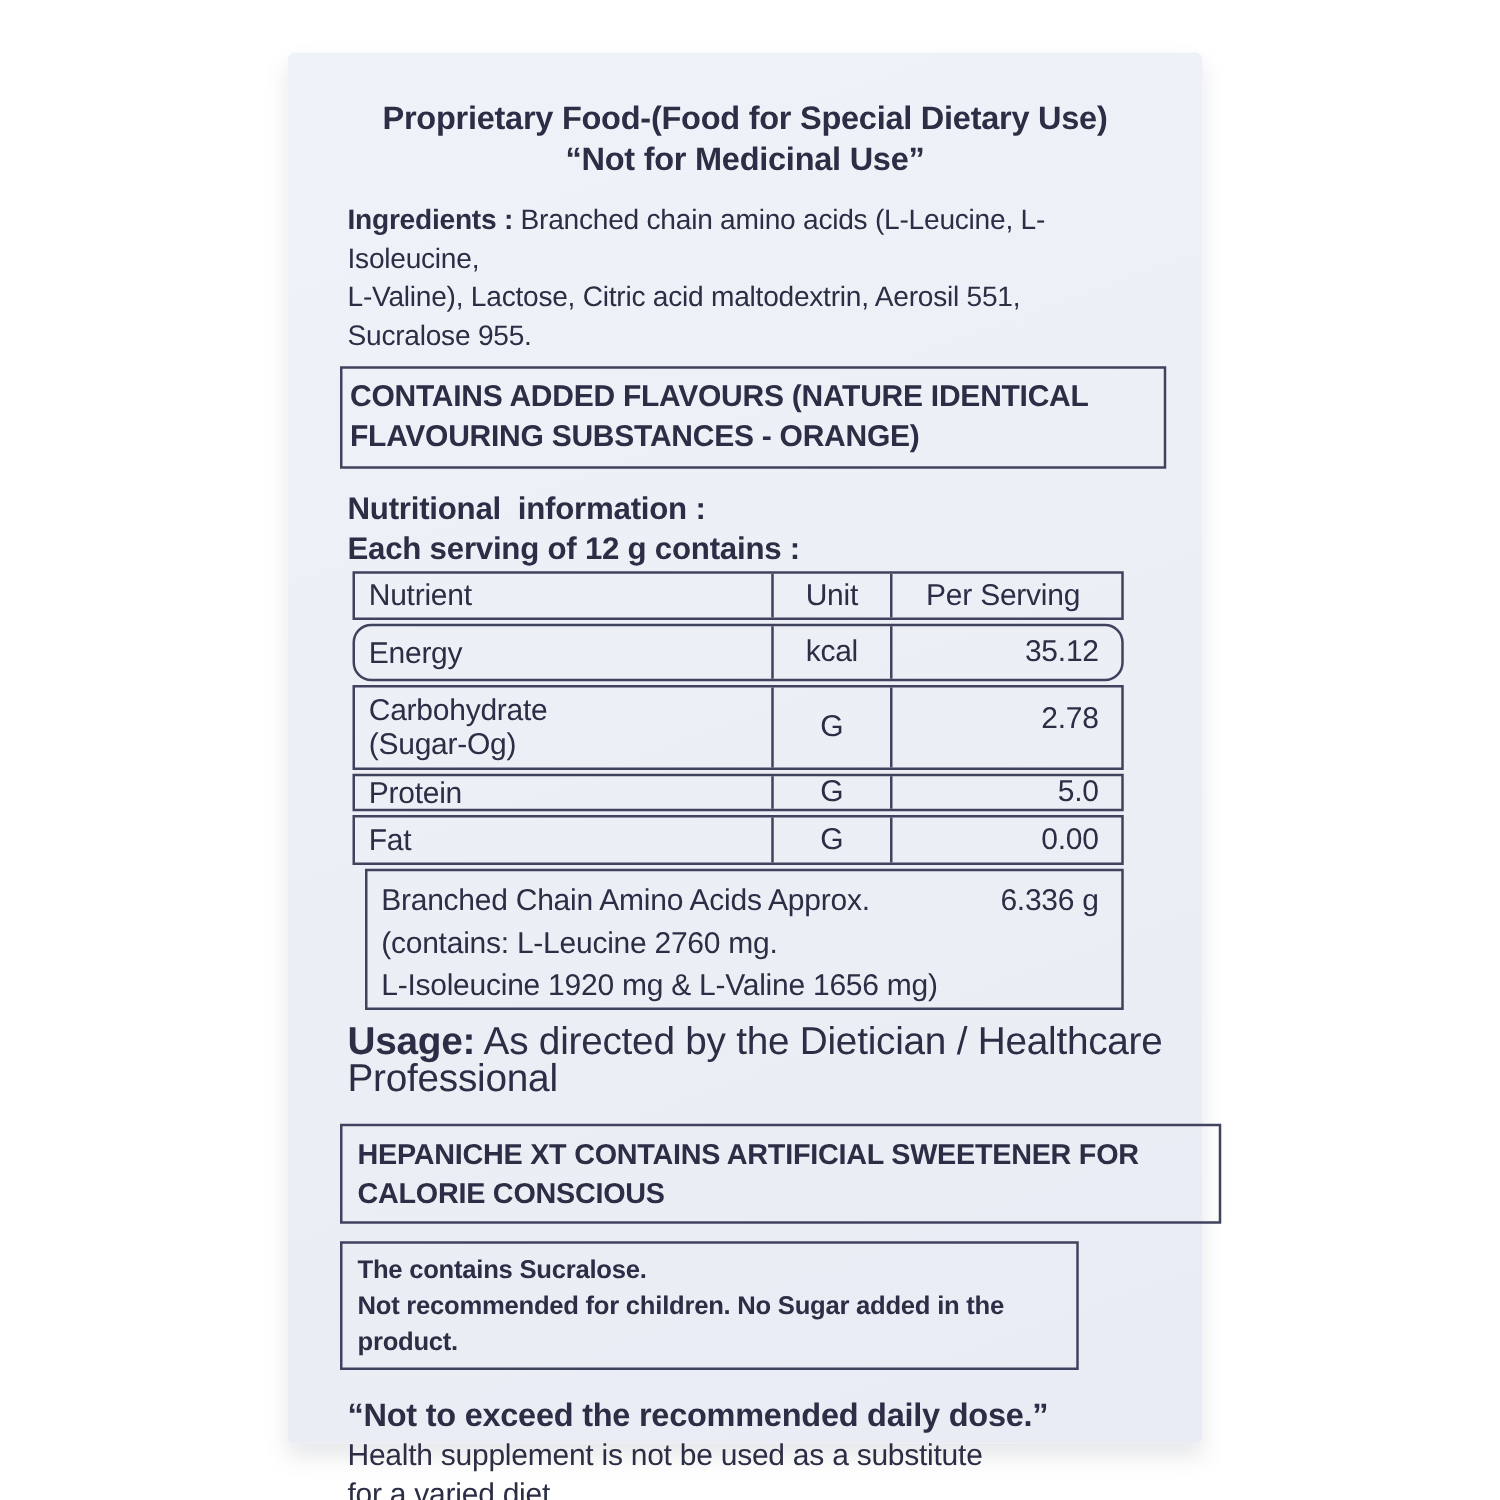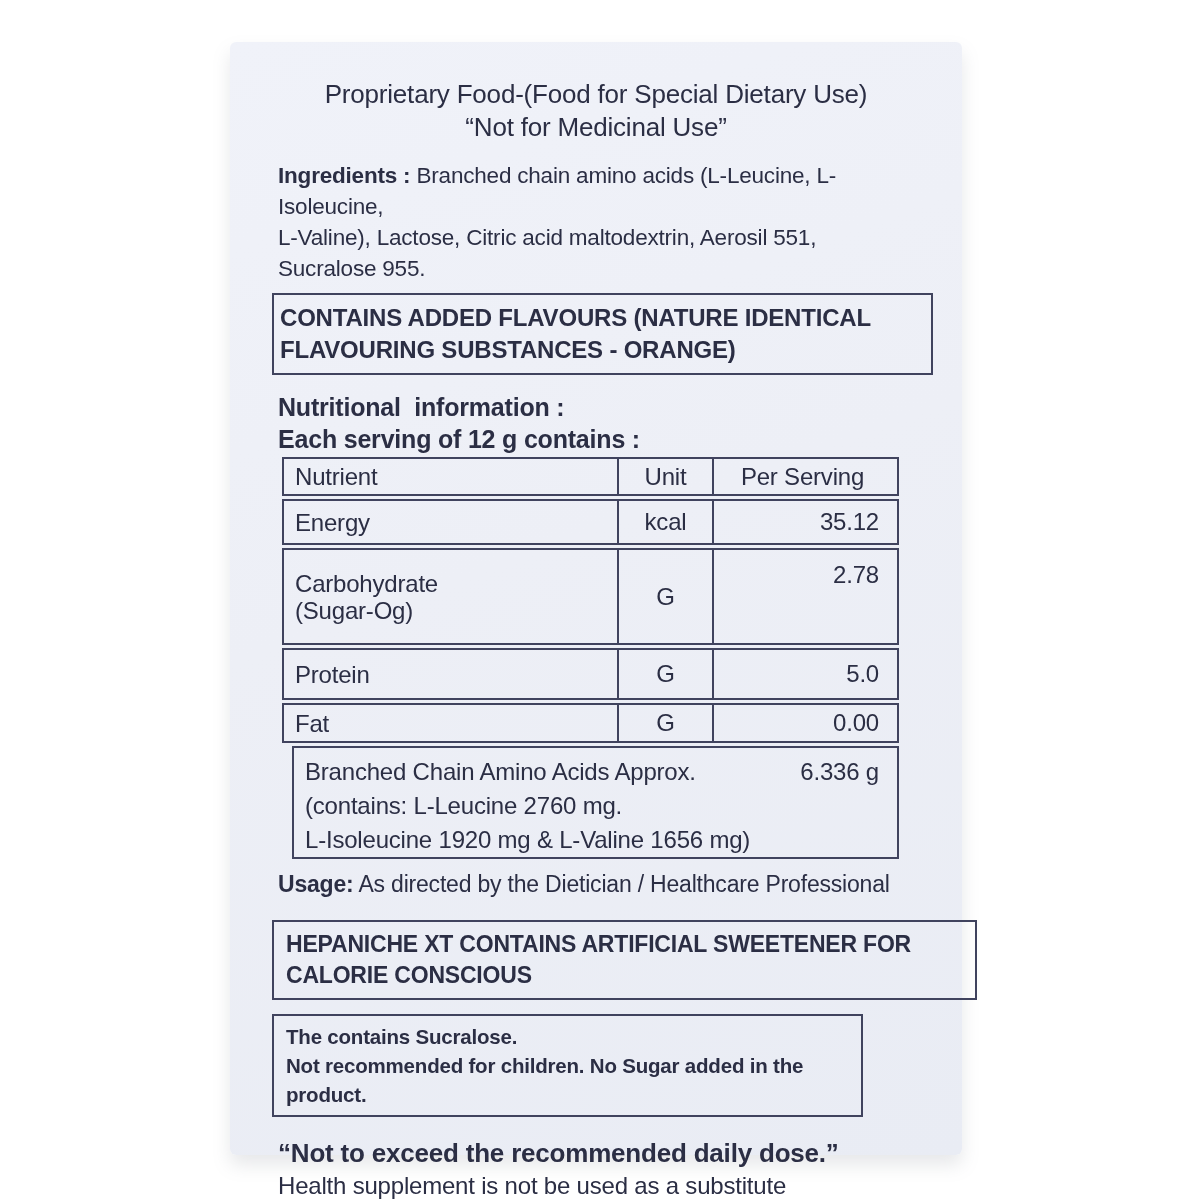--- a/index.html
+++ b/index.html
@@ -12,44 +12,44 @@
   html,body{width:1200px;height:1200px;background:var(--page);
     font-family:"Liberation Sans","DejaVu Sans",sans-serif;color:var(--ink);}
   .stage{position:relative;width:1200px;height:1200px;background:var(--page);overflow:hidden;}
   .card{
     position:absolute;left:230px;top:42px;width:732px;height:1113px;
     background:linear-gradient(160deg,#f0f2f9 0%,#edeff6 45%,#e9ecf4 100%);
     border-radius:6px;
     box-shadow:0 10px 18px rgba(120,125,140,0.18);
     letter-spacing:-0.2px;
   }
-  .title{margin:36px 12px 0;text-align:center;font-weight:normal;font-size:26px;line-height:33px;}
+  .title{margin:36px 12px 0;text-align:center;font-weight:bold;font-size:26px;line-height:33px;}
   .ingredients{margin:16px 38px 0 48px;font-size:22.5px;line-height:31px;}
   .ingredients b{font-weight:bold;}
   .boxed{border:2px solid var(--border);background:transparent;}
   .flavours-box{margin:9px 0 0 42px;width:661px;padding:7px 6px;
     text-align:left;font-weight:bold;font-size:24px;line-height:32px;}
   .nut-head{margin:16px 0 0 48px;font-weight:bold;font-size:25px;line-height:32px;}
   .nh1{white-space:pre-wrap;}
   
   .ntable{margin:2px 0 0 52px;width:617px;font-weight:normal;font-size:24px;}
   .trow{display:flex;border:2px solid var(--border);margin-bottom:3px;align-items:center;}
   .c1{width:333px;padding-left:11px;line-height:27px;}
   .c2{width:97px;text-align:right;border-left:2px solid var(--border);border-right:2px solid var(--border);align-self:stretch;display:flex;align-items:center;justify-content:center;}
   .c3{flex:1;text-align:right;padding-right:18px;}
   .r-head{height:39px;}
   .r-head .c3{text-align:center;padding-right:6px;}
-  .r-energy{height:46px;}
-  .r-carb{height:97px;}
+  .r-energy{height:46px;border-radius:15px;}
+  .r-carb{height:68px;}
   .r-carb .c3{align-self:flex-start;padding-top:11px;}
-  .r-protein{height:52px;}
+  .r-protein{height:30px;}
   .r-fat{height:40px;}
   .tfoot{border:2px solid var(--border);height:113px;padding:7px 18px 0 11px;line-height:34px;margin-left:10px;}
   .fline1{display:flex;justify-content:space-between;}
-  .usage{margin:10px 0 0 48px;font-size:23px;line-height:30px;}
+  .usage{margin:10px 0 0 48px;font-size:31px;line-height:30px;}
   .usage b{font-weight:bold;}
   .sweetener-box{margin:21px 0 0 42px;width:705px;padding:7px 12px;
     font-weight:bold;font-size:23px;line-height:31px;}
   .sucralose-box{margin:14px 0 0 42px;width:591px;padding:6px 12px;
     font-weight:bold;font-size:20.5px;line-height:29px;}
   .foot{margin:20px 0 0 48px;}
   .foot-bold{font-weight:bold;font-size:26px;line-height:33px;letter-spacing:-0.2px;}
   .foot-reg{font-size:24px;line-height:31px;}
 </style>
 </head>

